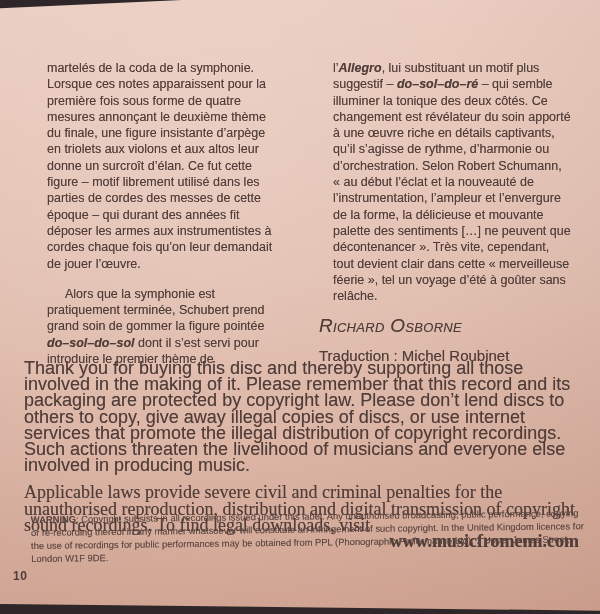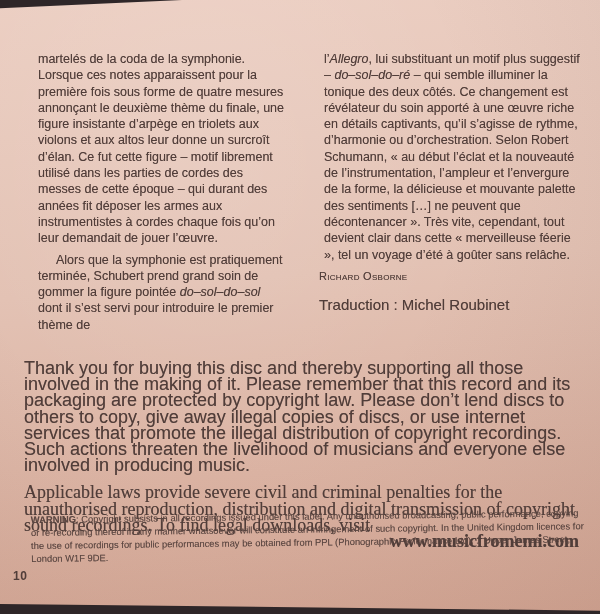--- a/index.html
+++ b/index.html
@@ -35,27 +35,28 @@
     clip-path:polygon(0 28%,100% 76%,100% 100%,0 100%);
   }
   .columns{
     position:absolute;top:46px;left:33px;width:553px;
     display:flex;gap:28px;
     font-size:12.5px;line-height:16.3px;
     text-shadow:0 0 0.5px rgba(80,61,57,0.55);
   }
   .col-left{width:258px;}
   .col-right{width:267px;}
-  .columns p{margin:5px;}
+  .columns p{margin:14px;}
   .indent{text-indent:18px;}
-  .it{font-style:italic;}
+  .it{font-style:italic;font-weight:bold;}
   .author{
     font-variant:small-caps;
     letter-spacing:0.3px;
-    font-size:11px;
+    font-size:19px;
+    font-style:italic;
   }
   .translation{margin-top:13px;font-size:15px;}
   .notice{
     position:absolute;top:360px;left:24px;width:555px;
     font-size:18px;line-height:16.2px;
     text-shadow:0 0 0.5px rgba(80,61,57,0.5);
   }
   .notice p{margin:0;}
   .notice .para2{margin-top:11px;font-family:Liberation Serif, serif;}
   .url{font-weight:bold;display:block;text-align:right;}

